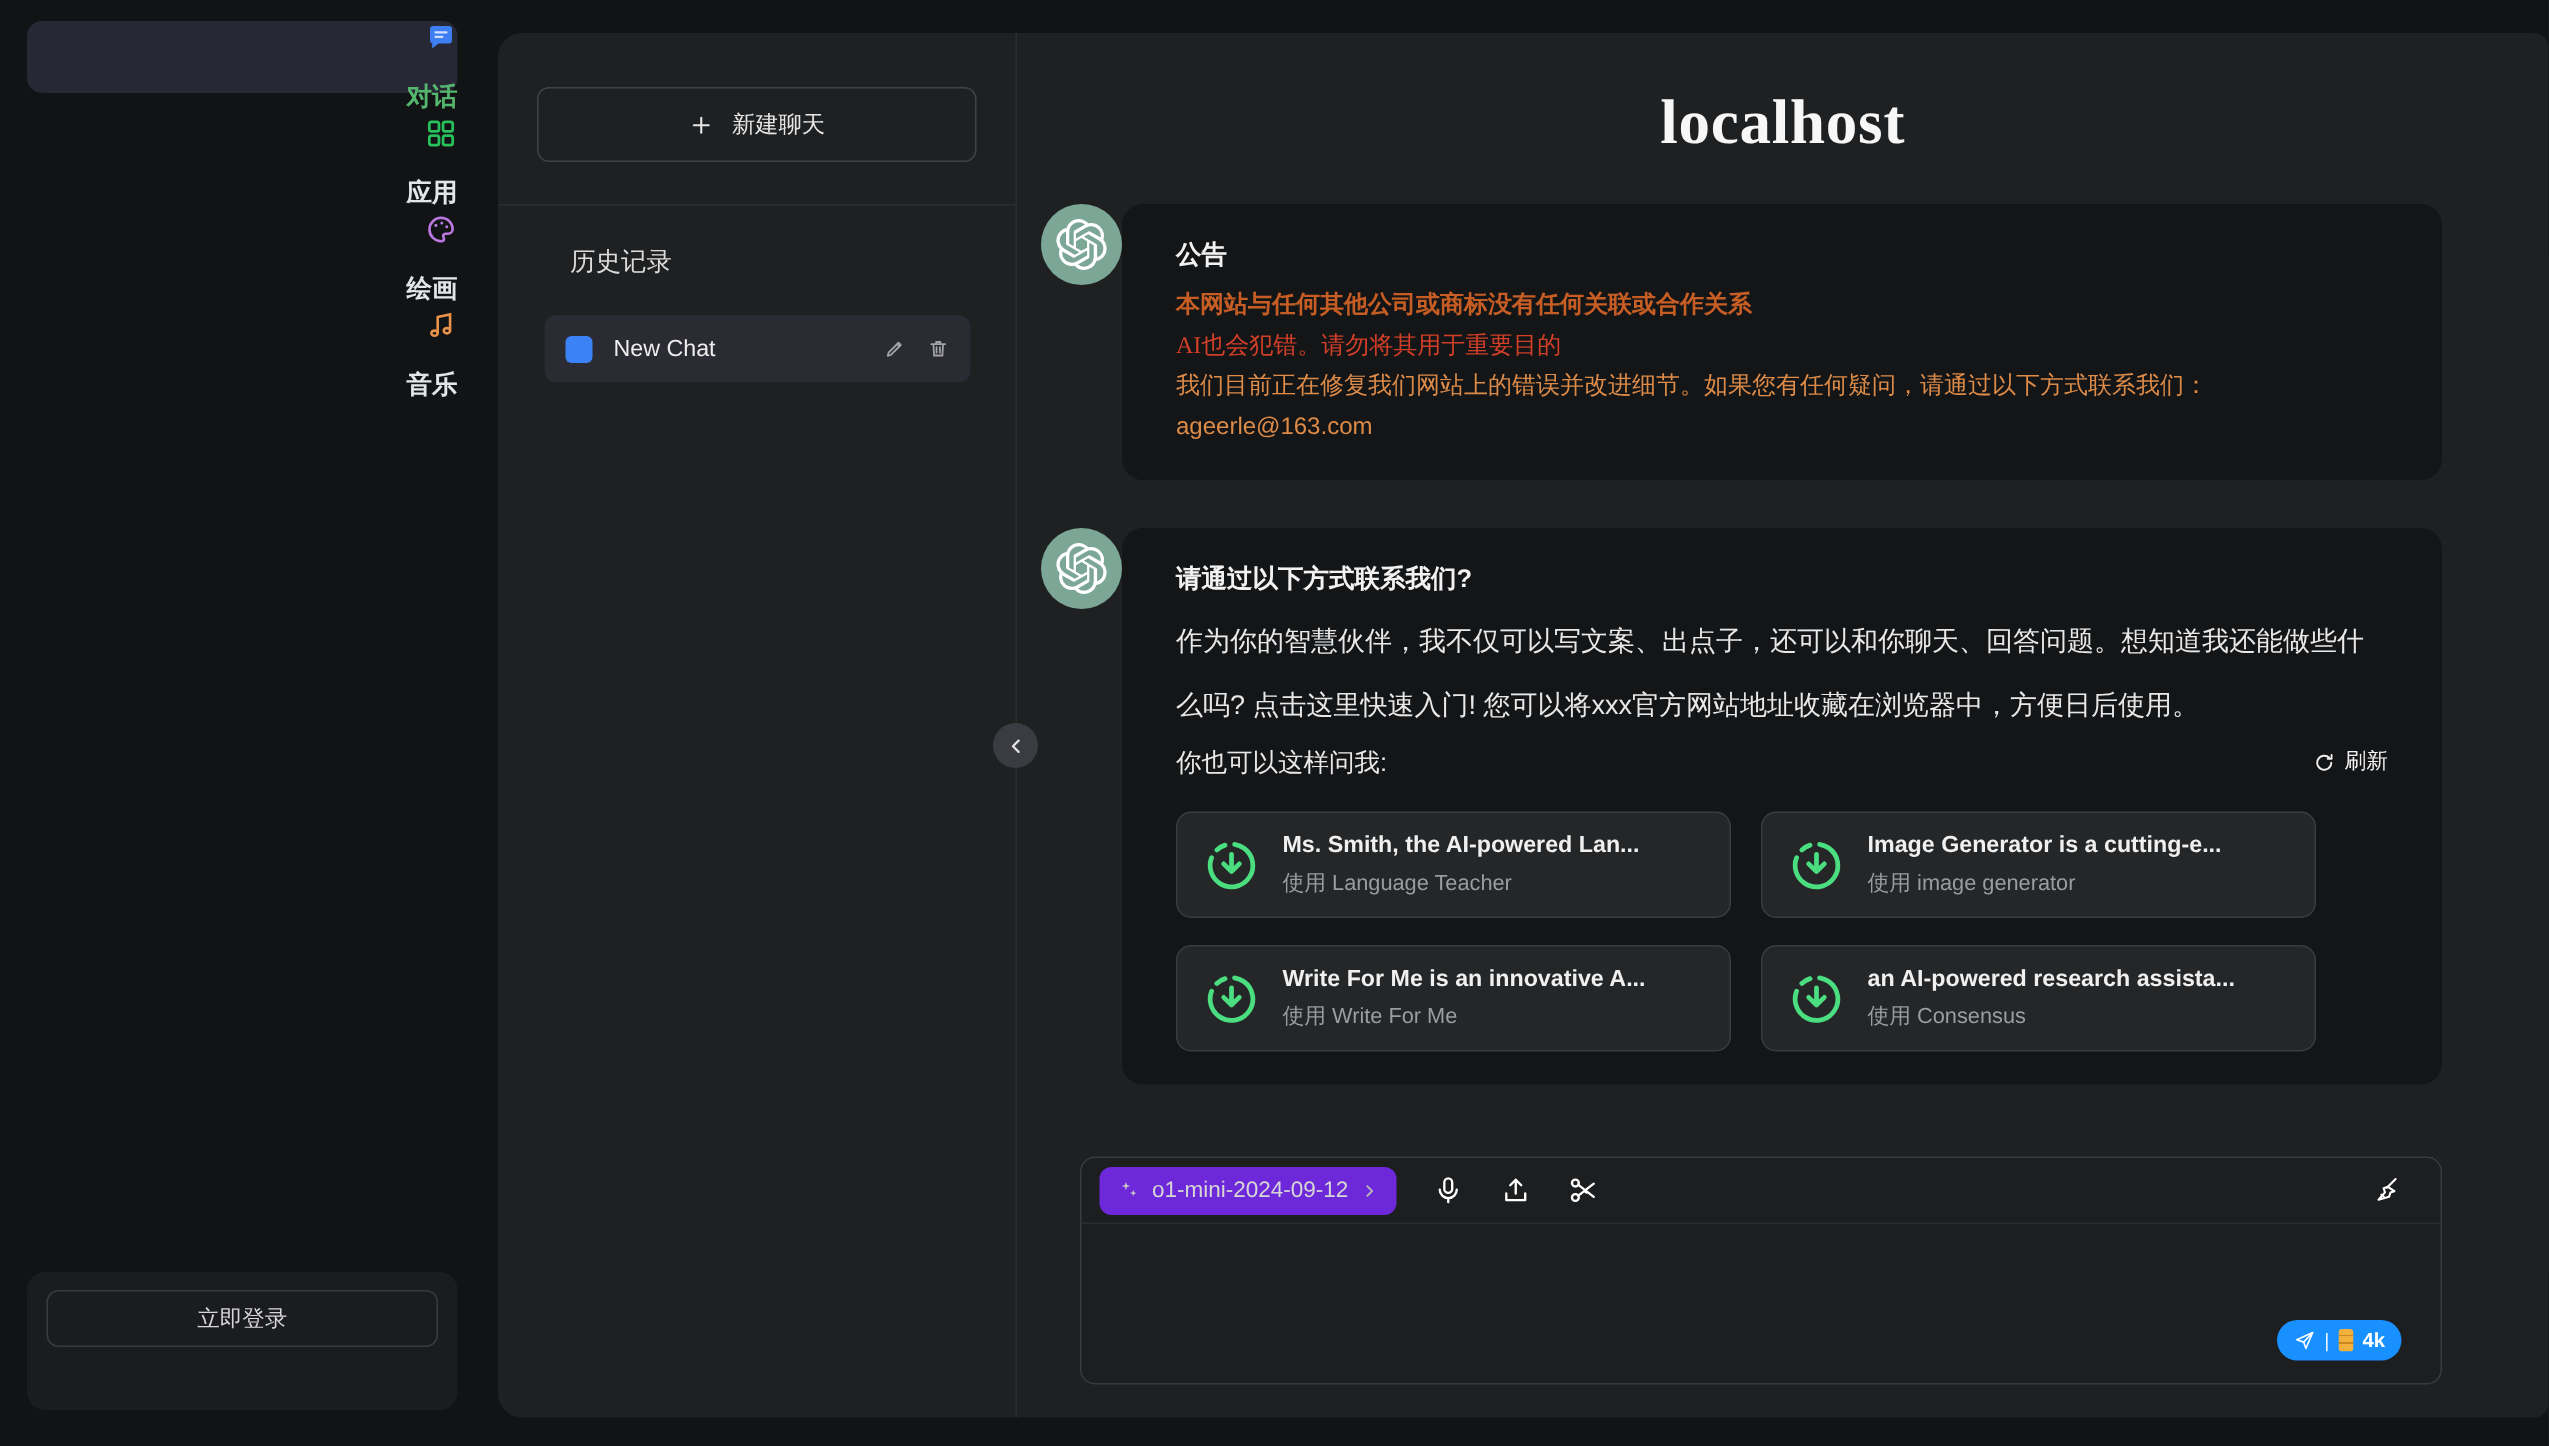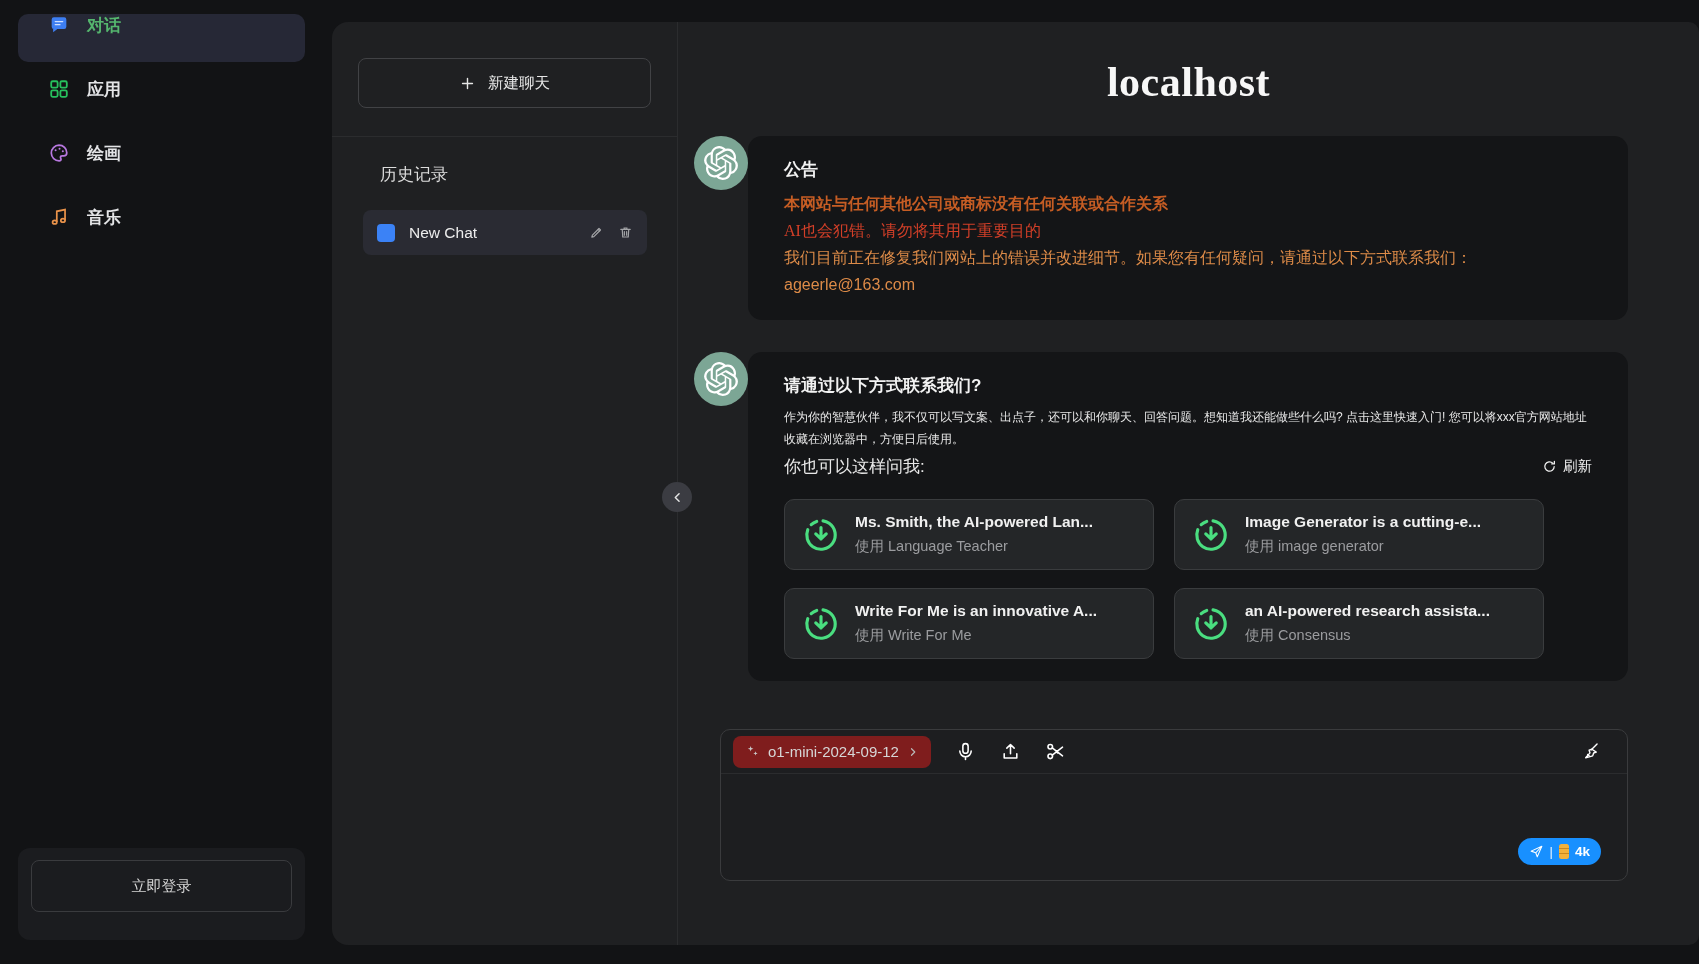--- a/index.html
+++ b/index.html
@@ -10,31 +10,31 @@
     color:#e8e8e8;
     position:relative;
     overflow:hidden;
   }
   svg { display:block; }
 
   
   .sidebar { position:absolute; left:0; top:0; bottom:0; width:332px; padding:14px 0 0 18px; }
   .nav-item {
     width:287px; height:48px; margin-bottom:16px;
-    display:flex; align-items:flex-start; gap:17px;
+    display:flex; align-items:flex-end; gap:17px;
     padding-left:30px; border-radius:10px; cursor:pointer;
-    font-size:17px; font-weight:600; color:#e4e5e7;
+    font-size:17px; font-weight:600; color:#e4e5e7;flex-direction:column;
   }
   .nav-item.active { background:#262836; color:#55b66e; }
   .login-card {
     position:absolute; left:18px; bottom:24px; width:287px; height:92px;
     background:#1b1c1f; border-radius:12px; padding:12px 13px;
   }
   .login-btn {
-    width:100%; height:52px; background:transparent;
+    width:100%; height:38px; background:transparent;
     border:1px solid #3a3b3e; border-radius:8px;
     color:#d6d6d6; font-size:15px; cursor:pointer;
     font-family:inherit;
   }
 
   
   .panel {
     position:absolute; left:332px; top:22px; right:0; bottom:19px;
     background:#1f2022; border-radius:16px 10px 10px 16px;
     display:flex;
@@ -79,21 +79,21 @@
     width:54px; height:54px; border-radius:50%; background:#7ca695;
     display:flex; align-items:center; justify-content:center; flex:none;
   }
   .bubble { flex:1; background:#141517; border-radius:14px; padding:22px 36px; min-width:0; }
   .bubble h3 { font-size:17px; font-weight:700; color:#f2f2f2; margin-bottom:9px; }
   .ann-line { font-size:16px; line-height:27px; }
   .ann-1 { color:#c65d24; font-weight:700; }
   .ann-2 { color:#d23f28;font-family:Liberation Serif, serif; }
   .ann-3 { color:#dd8b48; }
   .ann-email { color:#dd8b48; }
-  .welcome-body { font-size:12px; line-height:22px; color:#e8e8e8; }
+  .welcome-body { font-size:18px; line-height:43px; color:#e8e8e8; }
   .hint-row { display:flex; align-items:flex-end; justify-content:space-between; font-size:17px; line-height:33px; color:#e8e8e8; }
   .refresh-btn { display:flex; align-items:center; gap:6px; font-size:14.5px; color:#f0f0f0; cursor:pointer; }
   .cards { margin-top:16px; display:grid; grid-template-columns:1fr 1fr; gap:18px 20px; max-width:760px; }
   .sugg-card {
     background:#242628; border:1px solid #3a3c3e; border-radius:10px;
     padding:13px 17px; display:flex; align-items:center; gap:15px; cursor:pointer;
   }
   .sugg-texts { min-width:0; }
   .sugg-title { font-size:15.5px; color:#f0f0f0; font-weight:600; margin-bottom:6px; white-space:nowrap; }
   .sugg-sub { font-size:14.5px; color:#9b9c9f; white-space:nowrap; }
@@ -101,21 +101,21 @@
   
   .composer {
     margin:16px 71px 0 42px; border:1px solid #3a3b3d; border-radius:10px;
     background:#1d1e20;
   }
   .composer-toolbar {
     height:44px; display:flex; align-items:center; gap:24px;
     padding:0 26px 0 12px; border-bottom:1px solid #2b2c2e;
   }
   .model-pill {
-    height:32px; background:#7f1d1d; border-radius:8px; padding:0 12px;
+    height:32px; background:#6d28d9; border-radius:8px; padding:0 12px;
     display:flex; align-items:center; gap:8px; color:#d6d6d6; font-size:15px;
     cursor:pointer;
   }
   .tool-icon { cursor:pointer; display:flex; align-items:center; }
   .toolbar-spacer { flex:1; }
   .composer-body { position:relative; height:106px; }
   .placeholder { position:absolute; left:20px; top:14px; font-size:14.5px; color:#7f8082; }
   .quota-badge {
     position:absolute; right:26px; bottom:15px; height:27px;
     background:#1890ff; border-radius:14px; padding:0 11px;

